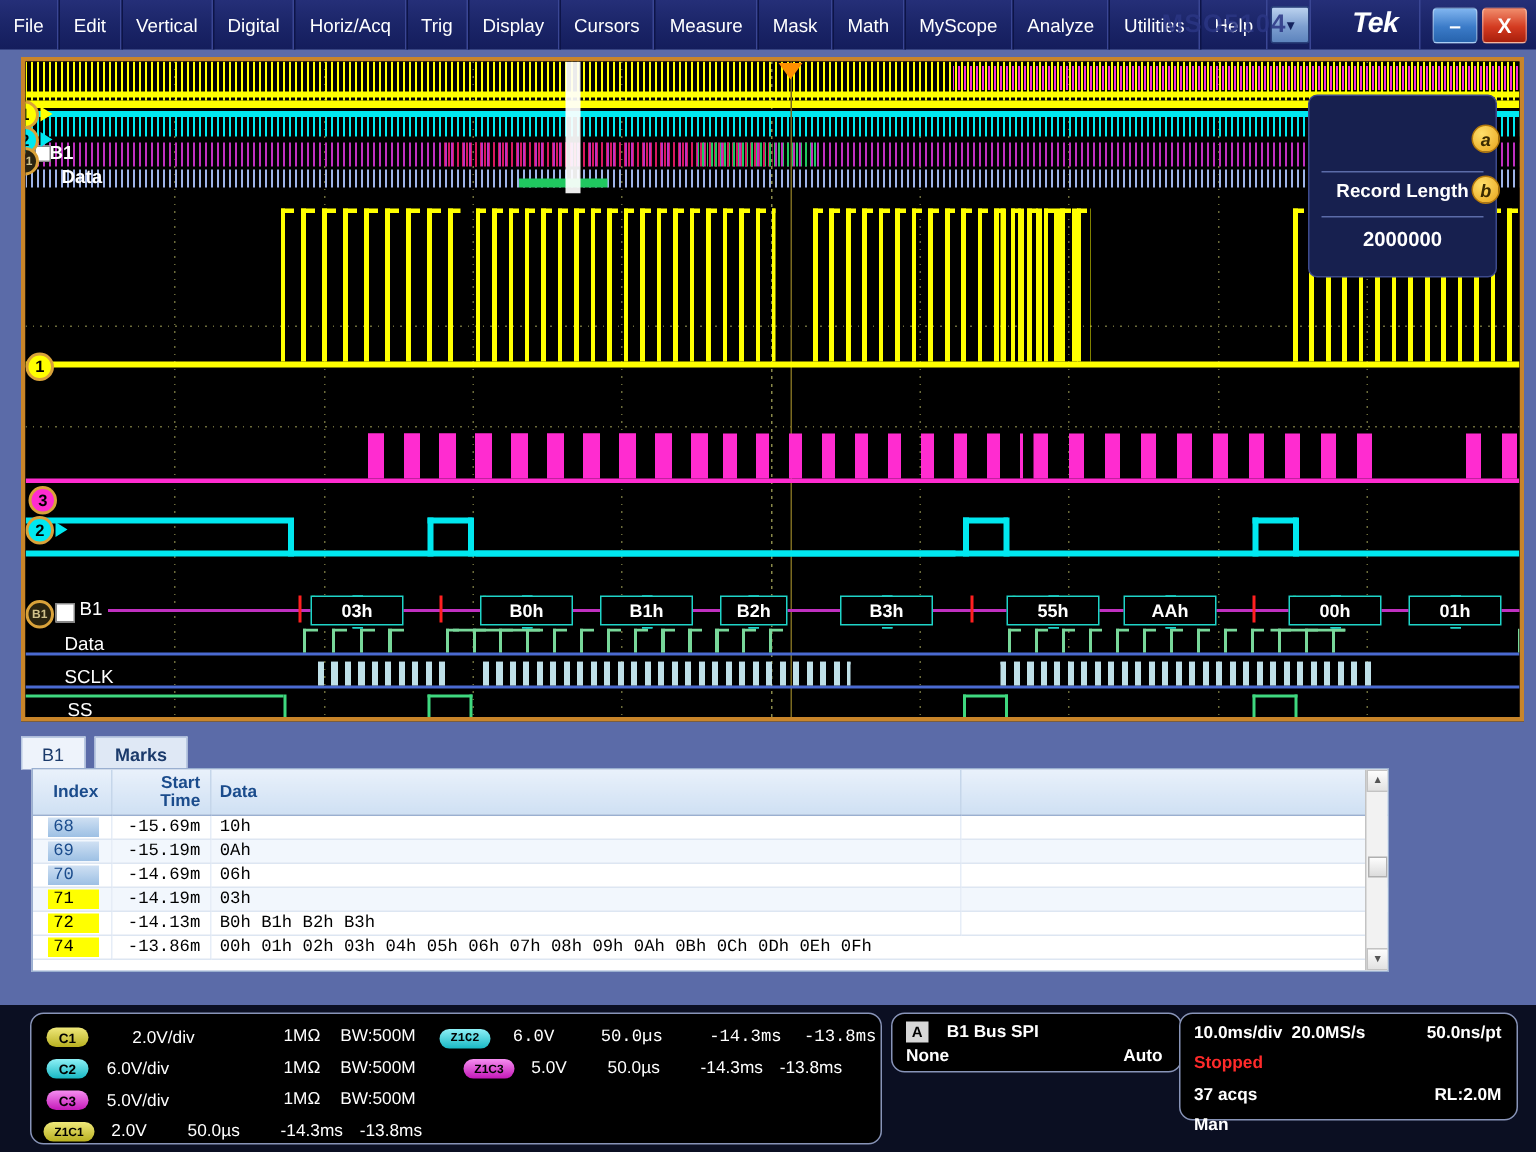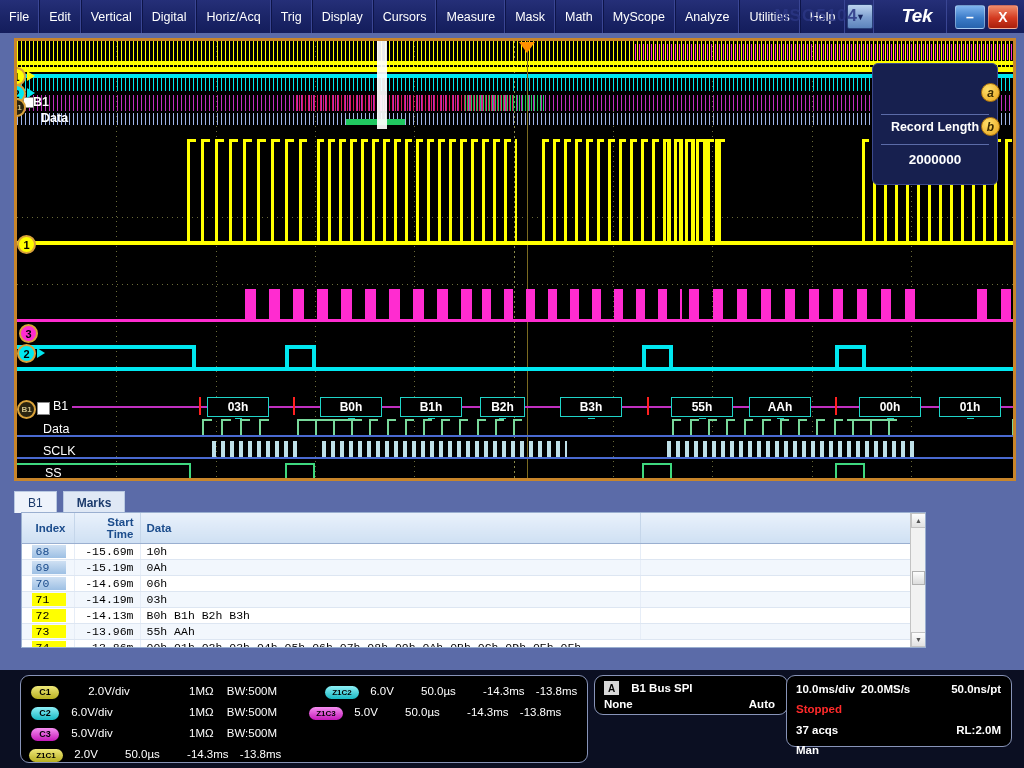--- a/index.html
+++ b/index.html
@@ -460,26 +460,20 @@
             <td class="col-time">-14.19m</td>
             <td class="col-data">03h</td>
             <td></td>
           </tr>
           <tr>
             <td class="col-idx"><span class="idx-cell idx-yellow">72</span></td>
             <td class="col-time">-14.13m</td>
             <td class="col-data">B0h B1h B2h B3h</td>
             <td></td>
           </tr>
-          <tr class="alt">
-            <td class="col-idx"><span class="idx-cell idx-yellow">73</span></td>
-            <td class="col-time">-13.96m</td>
-            <td class="col-data">55h AAh</td>
-            <td></td>
-          </tr>
           <tr>
             <td class="col-idx"><span class="idx-cell idx-yellow">74</span></td>
             <td class="col-time">-13.86m</td>
             <td class="col-data" colspan="2" style="white-space:nowrap">00h 01h 02h 03h 04h 05h 06h 07h 08h 09h 0Ah 0Bh 0Ch 0Dh 0Eh 0Fh</td>
           </tr>
 
         </tbody>
       </table>
 
       <div id="vscroll">
@@ -523,21 +517,21 @@
       </div>
 
       <div class="srow" style="left:8px;top:72px;">
         <span class="chip chip-wide" style="background:linear-gradient(180deg,#efe87a,#b8b020);font-size:8px;">Z1C1</span>
         <span style="margin-left:8px;">2.0V</span>
         <span style="margin-left:24px;">50.0µs</span>
         <span style="margin-left:24px;">-14.3ms</span>
         <span style="margin-left:8px;">-13.8ms</span>
       </div>
 
-      <div class="srow" style="left:304px;top:9px;">
+      <div class="srow" style="left:272px;top:9px;font-family:Liberation Mono, monospace;">
         <span class="chip chip-wide" style="background:linear-gradient(180deg,#8ef0f6,#18b8c4);font-size:8px;">Z1C2</span>
         <span style="margin-left:8px;">6.0V</span>
         <span style="margin-left:24px;">50.0µs</span>
         <span style="margin-left:24px;">-14.3ms</span>
         <span style="margin-left:8px;">-13.8ms</span>
       </div>
 
       <div class="srow" style="left:288px;top:30px;">
         <span class="chip chip-wide" style="background:linear-gradient(180deg,#f58ef0,#c418b8);font-size:8px;">Z1C3</span>
         <span style="margin-left:8px;">5.0V</span>

